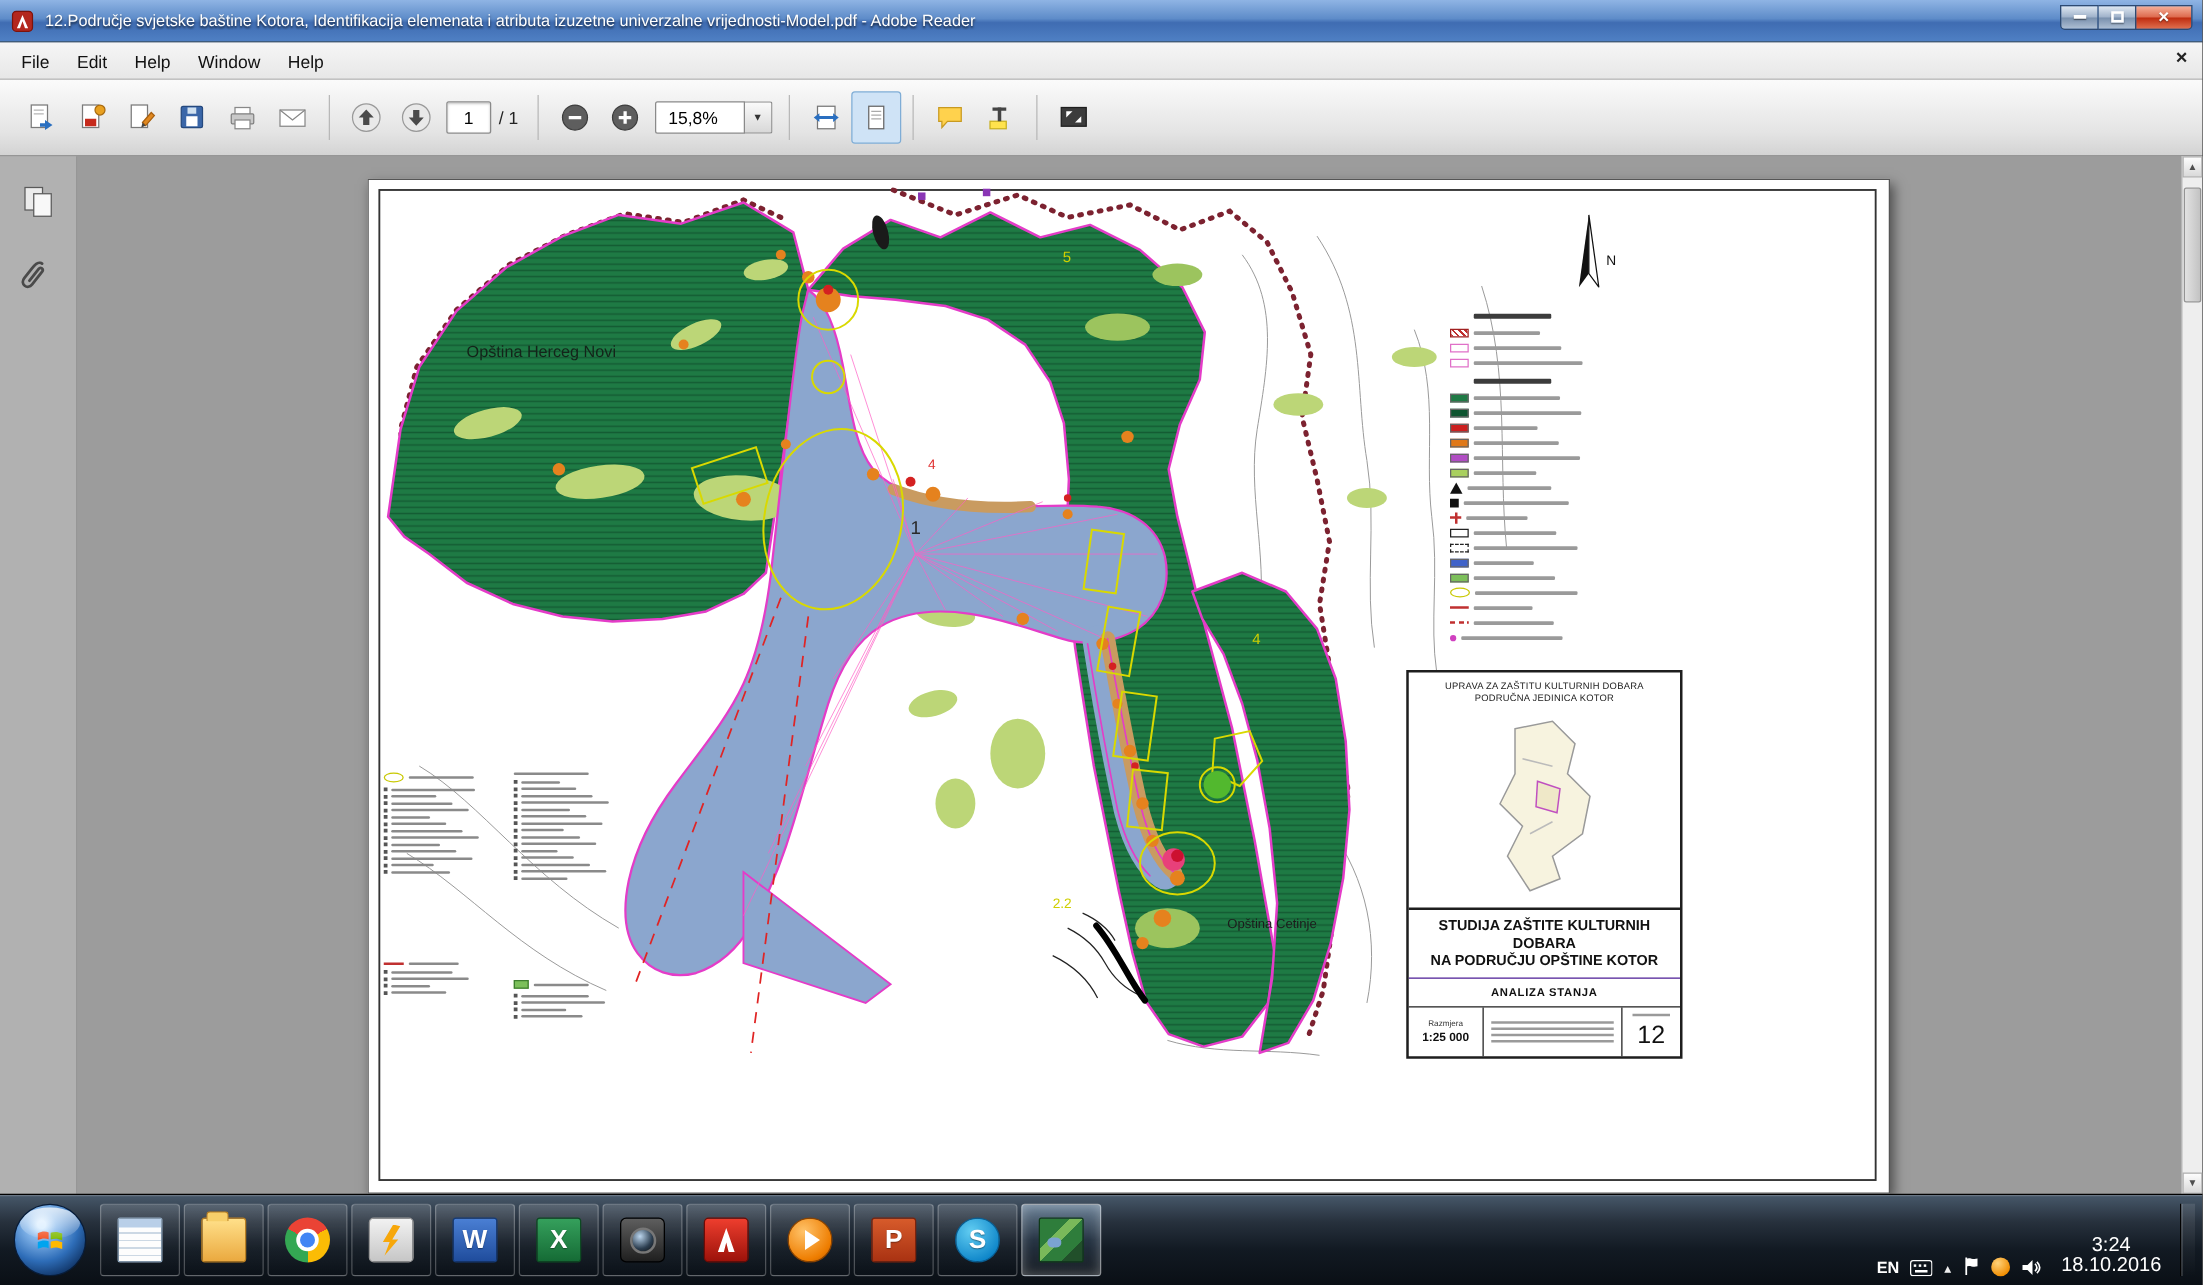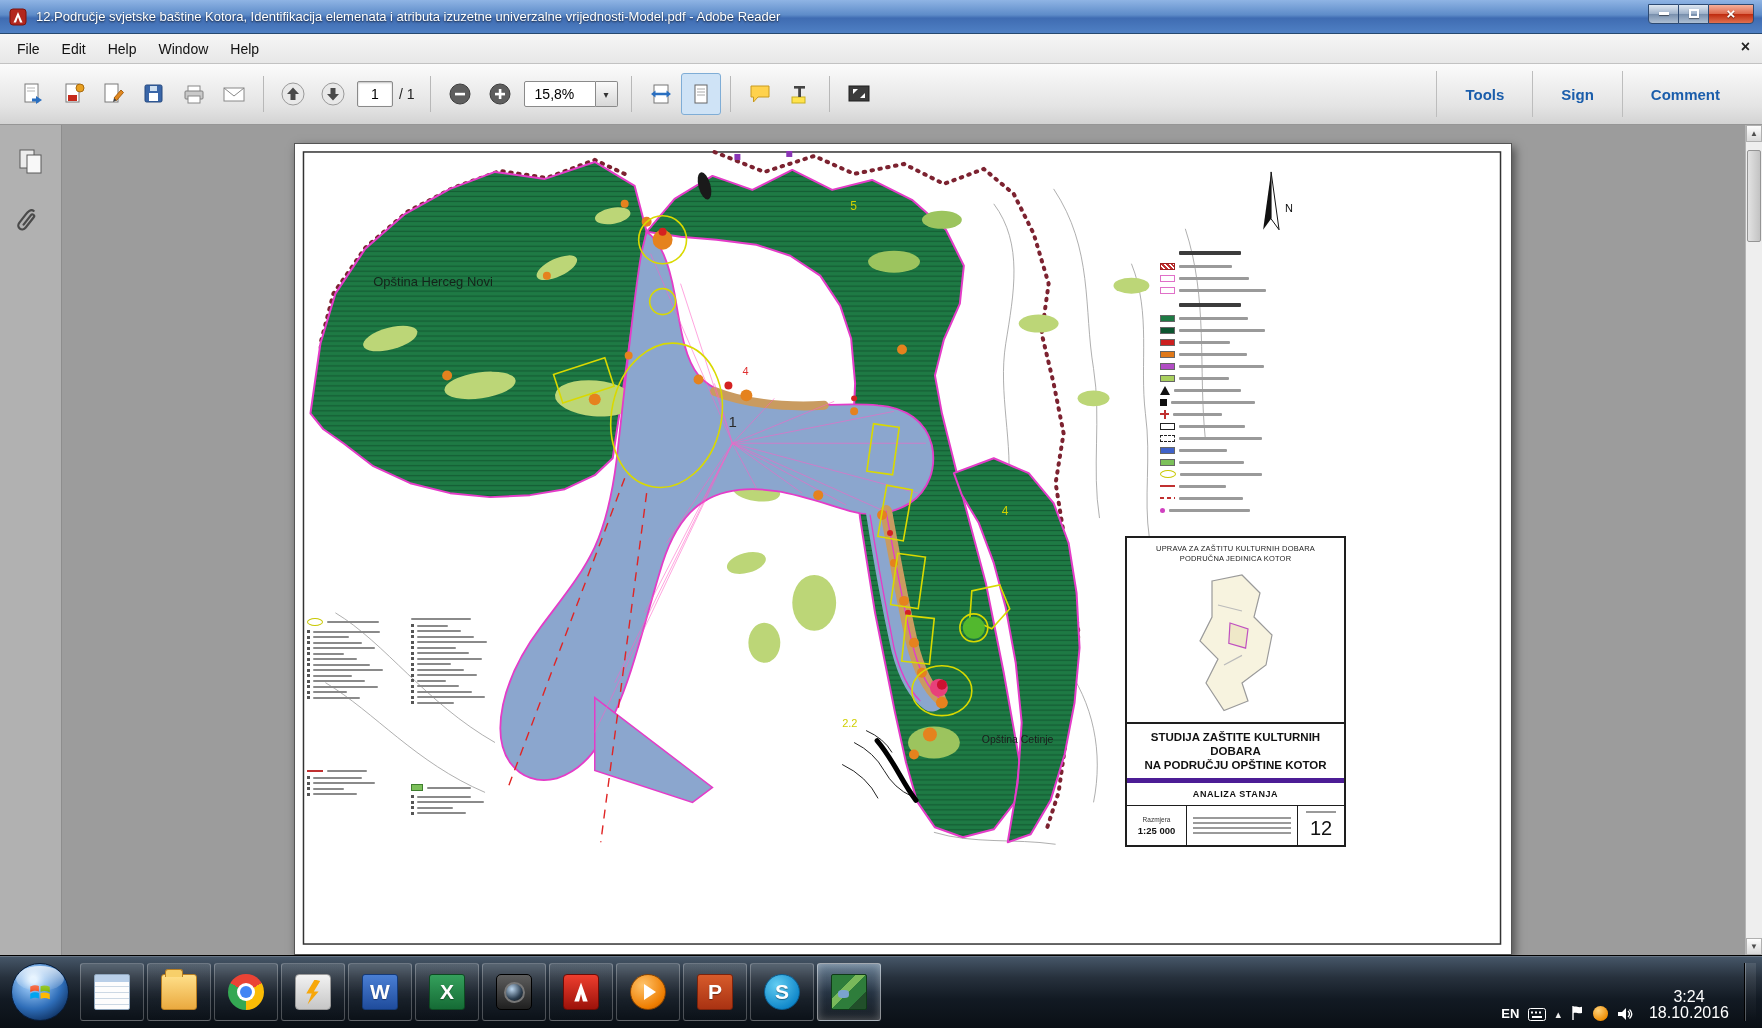--- a/index.html
+++ b/index.html
@@ -70,21 +70,21 @@
 .sw-line-red{height:2px;border:none;background:#c03030}
 .sw-line-dash{height:2px;border:none;background:repeating-linear-gradient(90deg,#c03030 0 4px,transparent 4px 7px)}
 .sw-dot{width:5px;height:5px;border-radius:50%;background:#d040c0;border:none}
 .lg-tx{height:3px;background:#9a9a9a;border-radius:1px}
 .hdr-tx{height:4px;background:#3c3c3c}
 
 .titleblock{position:absolute;left:830px;top:392px;width:221px;height:311px;border:2px solid #1e1e1e;background:#fff;display:flex;flex-direction:column}
 .tb-org{text-align:center;padding:6px 2px 2px;font-size:7.5px;line-height:10px;color:#222;letter-spacing:.2px}
 .tb-map{flex:1;display:flex;align-items:center;justify-content:center}
 .tb-titlex{border-top:2px solid #1e1e1e;text-align:center;font-weight:bold;font-size:11.5px;line-height:14px;padding:6px 2px;color:#111}
-.tb-sub{border-top:5px solid #4c1d95;text-align:center;font-size:9px;font-weight:bold;padding:6px 0;letter-spacing:.6px;color:#111}
+.tb-sub{border-top:1px solid #4c1d95;text-align:center;font-size:9px;font-weight:bold;padding:6px 0;letter-spacing:.6px;color:#111}
 .tb-foot{border-top:1px solid #1e1e1e;display:flex;height:40px;flex:none}
 .tb-scale{width:60px;border-right:1px solid #1e1e1e;display:flex;flex-direction:column;align-items:center;justify-content:center;gap:2px}
 .tb-scale-label{font-size:6.5px;color:#333}
 .tb-scale-v{font-size:9.5px;font-weight:bold;color:#111}
 .tb-mid{flex:1;border-right:1px solid #1e1e1e;padding:5px 6px;display:flex;flex-direction:column;gap:3px;justify-content:center}
 .tb-mid i{height:2px;background:#9a9a9a;display:block}
 .tb-sheet{width:46px;display:flex;flex-direction:column;align-items:center;justify-content:center}
 .tb-sheet-bar{width:30px;height:2px;background:#9a9a9a;margin-bottom:4px}
 .tb-num{font-size:20px;font-weight:normal;color:#111}
 
@@ -278,28 +278,20 @@
         </svg>
     </button>
     <span class="vsep"></span>
     <button class="tbtn">
       <svg width="24" height="24">
           <rect x="2" y="4" width="20" height="15" fill="#3c3c3c" stroke="#1e1e1e"></rect>
           <polygon points="6,7 11,7 6,12" fill="#fff"></polygon>
           <polygon points="18,16 13,16 18,11" fill="#fff"></polygon>
         </svg>
     </button>
-    <span class="tb-right">
-      <span class="vsep2"></span>
-      <button class="tb-link">Tools</button>
-      <span class="vsep2"></span>
-      <button class="tb-link">Sign</button>
-      <span class="vsep2"></span>
-      <button class="tb-link">Comment</button>
-    </span>
   </div>
 
   <div class="content">
     <div class="sidebar">
       <span class="sb-ico">
         <svg width="30" height="30">
             <rect x="4" y="3" width="14" height="18" fill="#ececec" stroke="#5a5a5a"></rect>
             <rect x="11" y="8" width="14" height="18" fill="#f8f8f8" stroke="#5a5a5a"></rect>
           </svg>
       </span>

